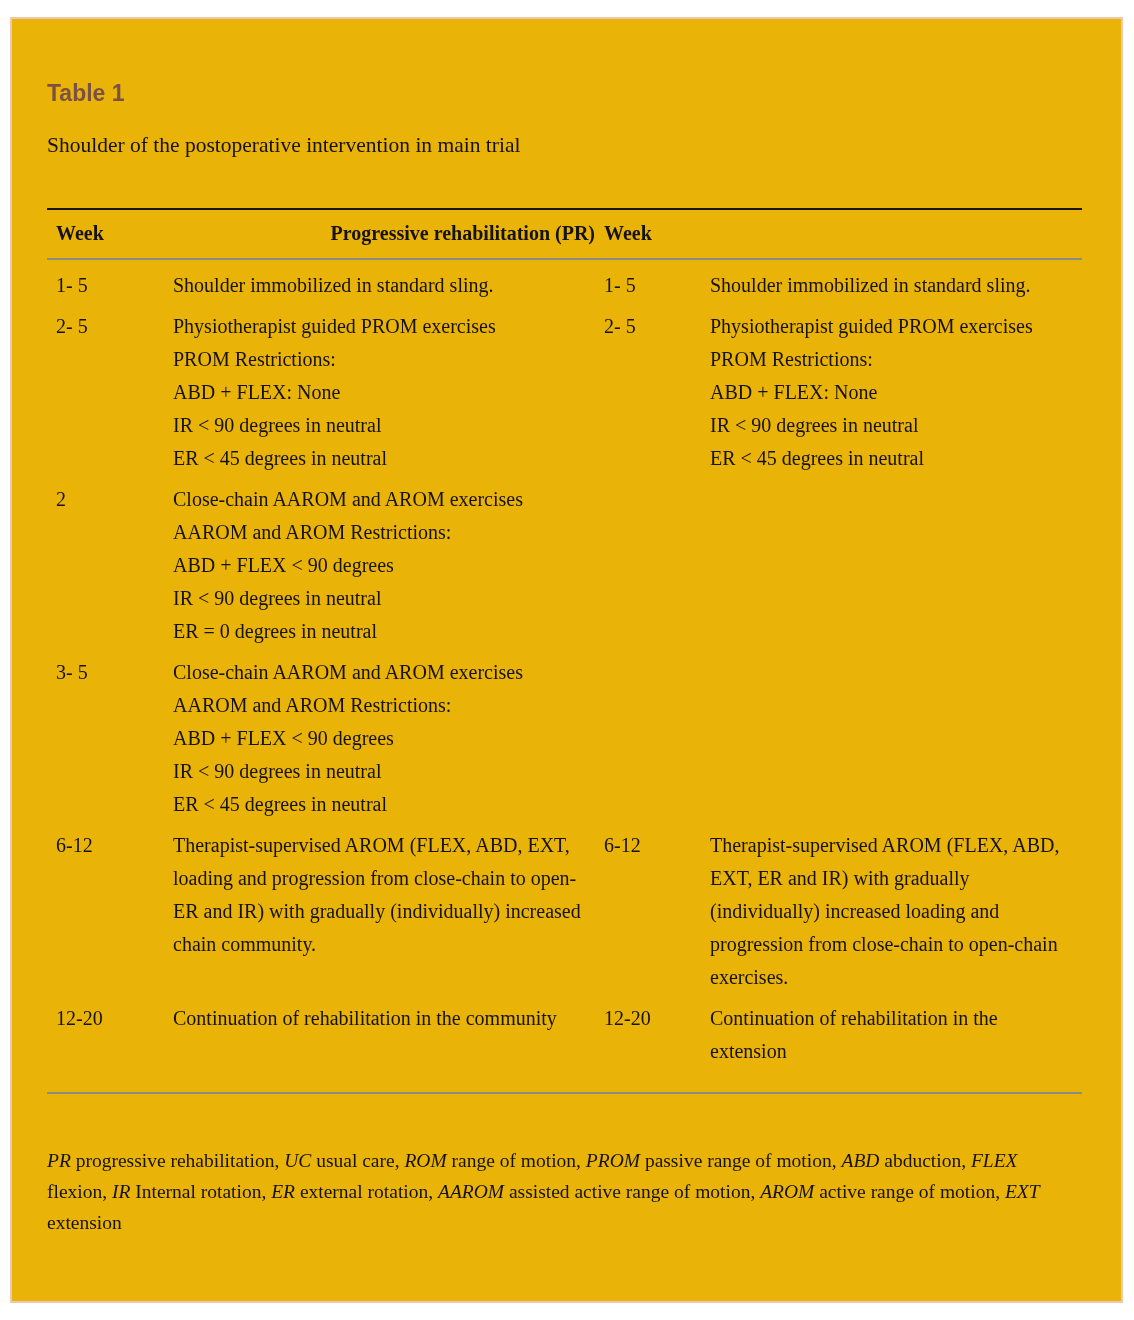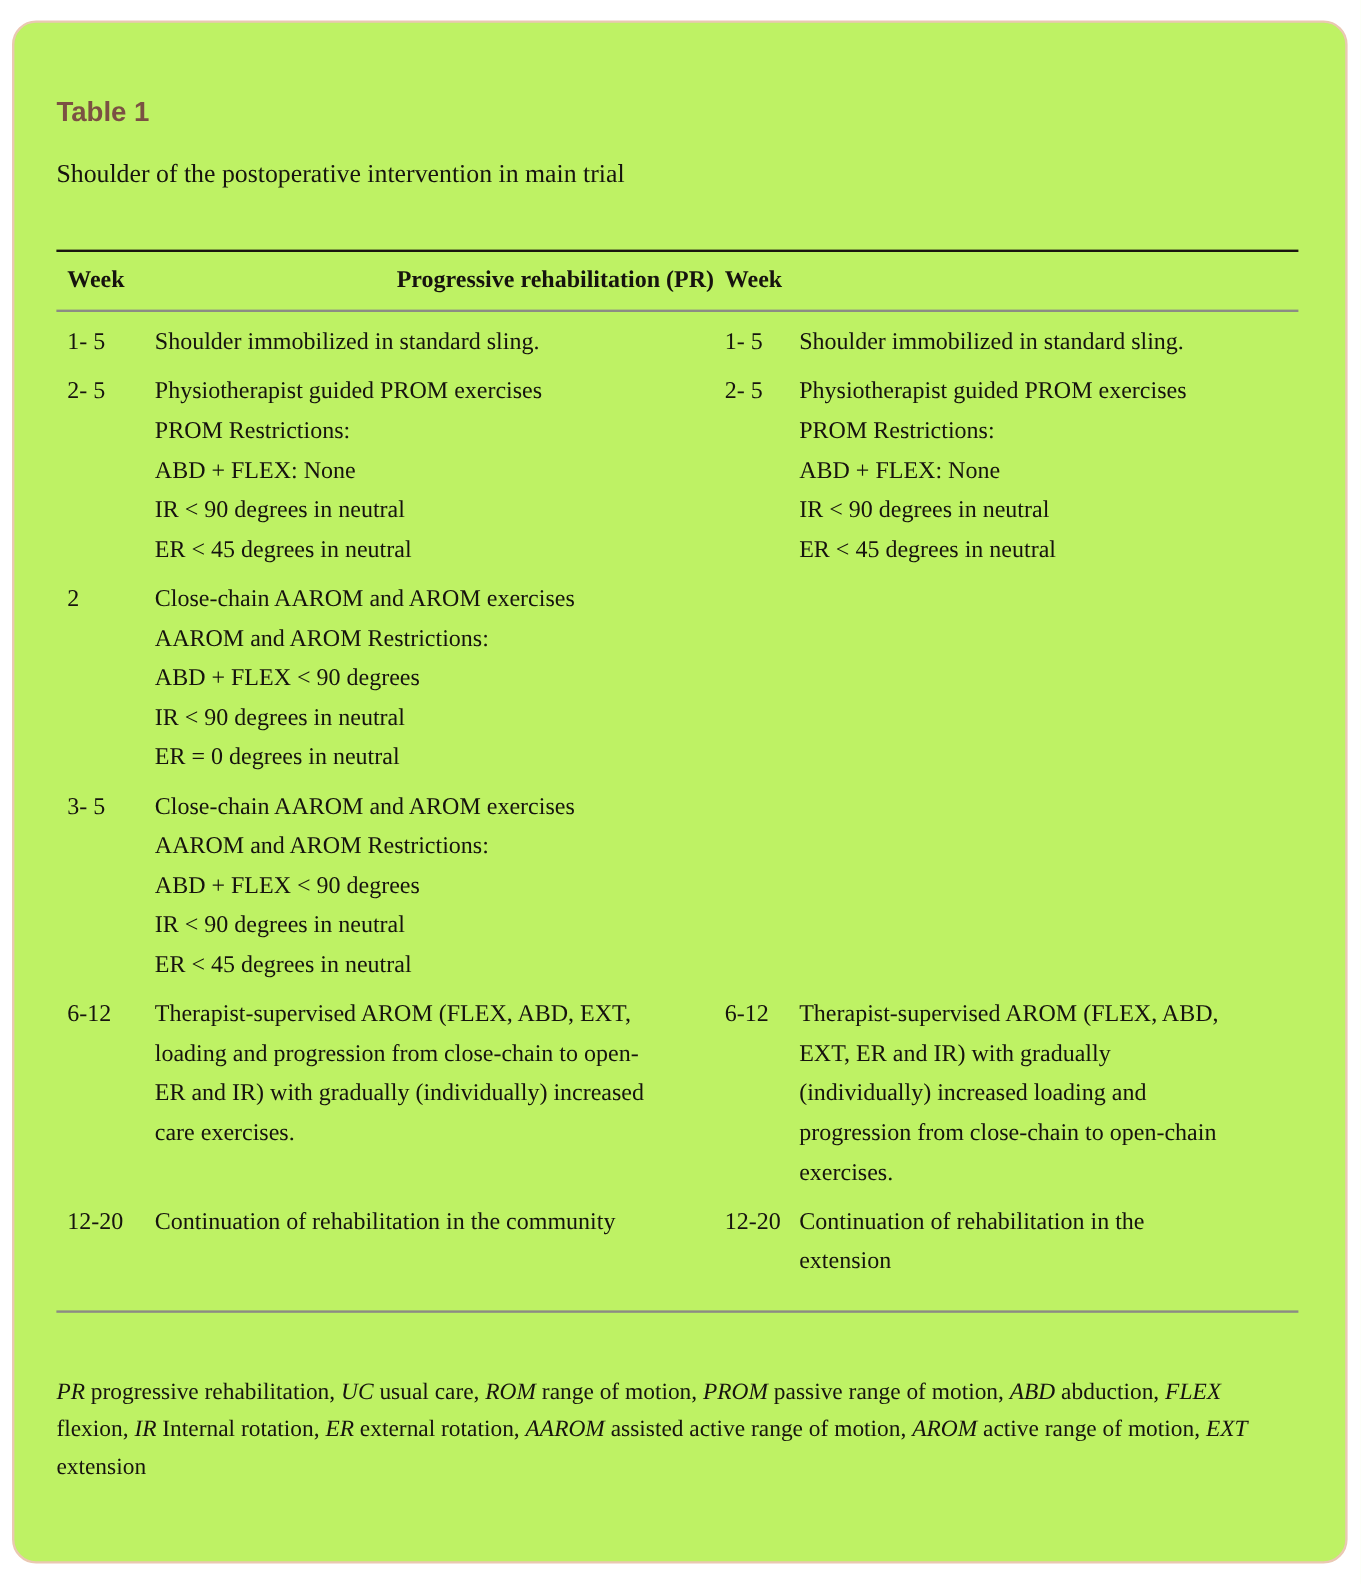--- a/index.html
+++ b/index.html
@@ -6,23 +6,23 @@
   html, body { width: 1134px; background: #ffffff; }
   body {
     height: 1320px;
     font-family: "Liberation Serif", serif;
     color: #16130e;
     -webkit-font-smoothing: antialiased;
   }
   .card {
     margin: 17px 11px 0 10px;
     height: 1286px;
-    background: #bef264;
+    background: #eab308;
     border: 2px solid #eac8b2;
-    border-radius: 20px;
+    border-radius: 0;
     padding: 61px 39px 0 35px;
     overflow: hidden;
   }
   .table-label {
     font-family: "Liberation Sans", sans-serif;
     font-weight: bold;
     font-size: 23px;
     line-height: 27px;
     color: #7b5143;
   }
@@ -54,21 +54,21 @@
     border-bottom: 2px solid #8c8c84;
     padding: 9px 0 16px 0;
   }
   .trow { padding-bottom: 8px; }
   .cell {
     font-size: 20px;
     line-height: 33px;
     vertical-align: top;
   }
   .cell.week { padding-left: 9px; }
-  .cell.content { padding-right: 14px; }
+  .cell.content { padding-right: 14px; margin-left: 44px; }
   .footnote {
     margin-top: 51px;
     font-size: 19.5px;
     line-height: 31px;
   }
   .footnote i { font-style: italic; }
 </style>
 </head>
 <body>
 
@@ -135,21 +135,21 @@
           </div>
         <div class="cell week"></div>
         <div class="cell content"></div>
       </div>
       <div class="trow">
         <div class="cell week">6-12</div>
         <div class="cell content">
             <div>Therapist-supervised AROM (FLEX, ABD, EXT,</div>
             <div>loading and progression from close-chain to open-</div>
             <div>ER and IR) with gradually (individually) increased</div>
-            <div>care exercises.</div>
+            <div>chain community.</div>
           </div>
         <div class="cell week">6-12</div>
         <div class="cell content">
             <div>Therapist-supervised AROM (FLEX, ABD,</div>
             <div>EXT, ER and IR) with gradually</div>
             <div>(individually) increased loading and</div>
             <div>progression from close-chain to open-chain</div>
             <div>exercises.</div>
           </div>
       </div>

